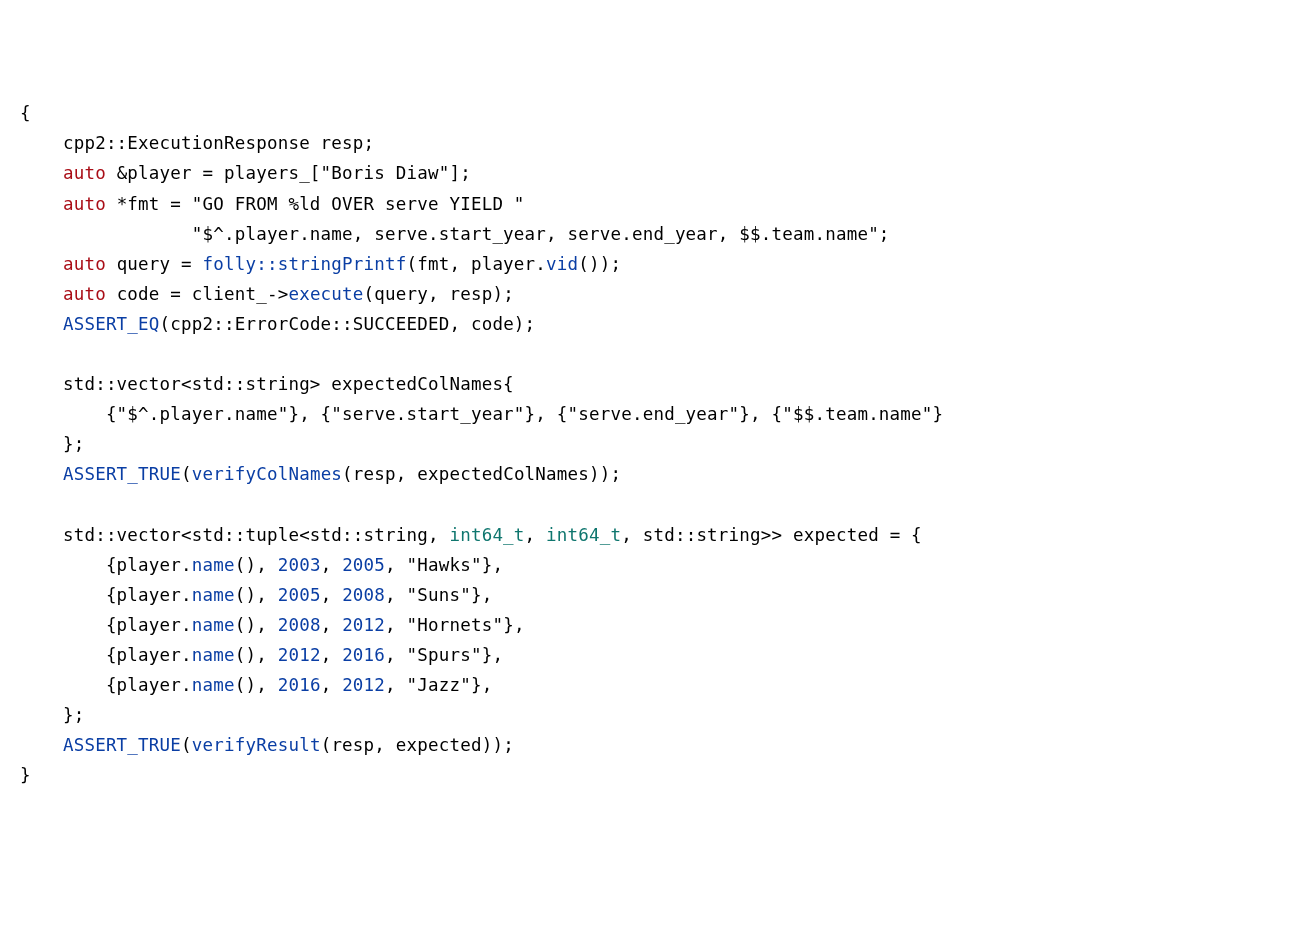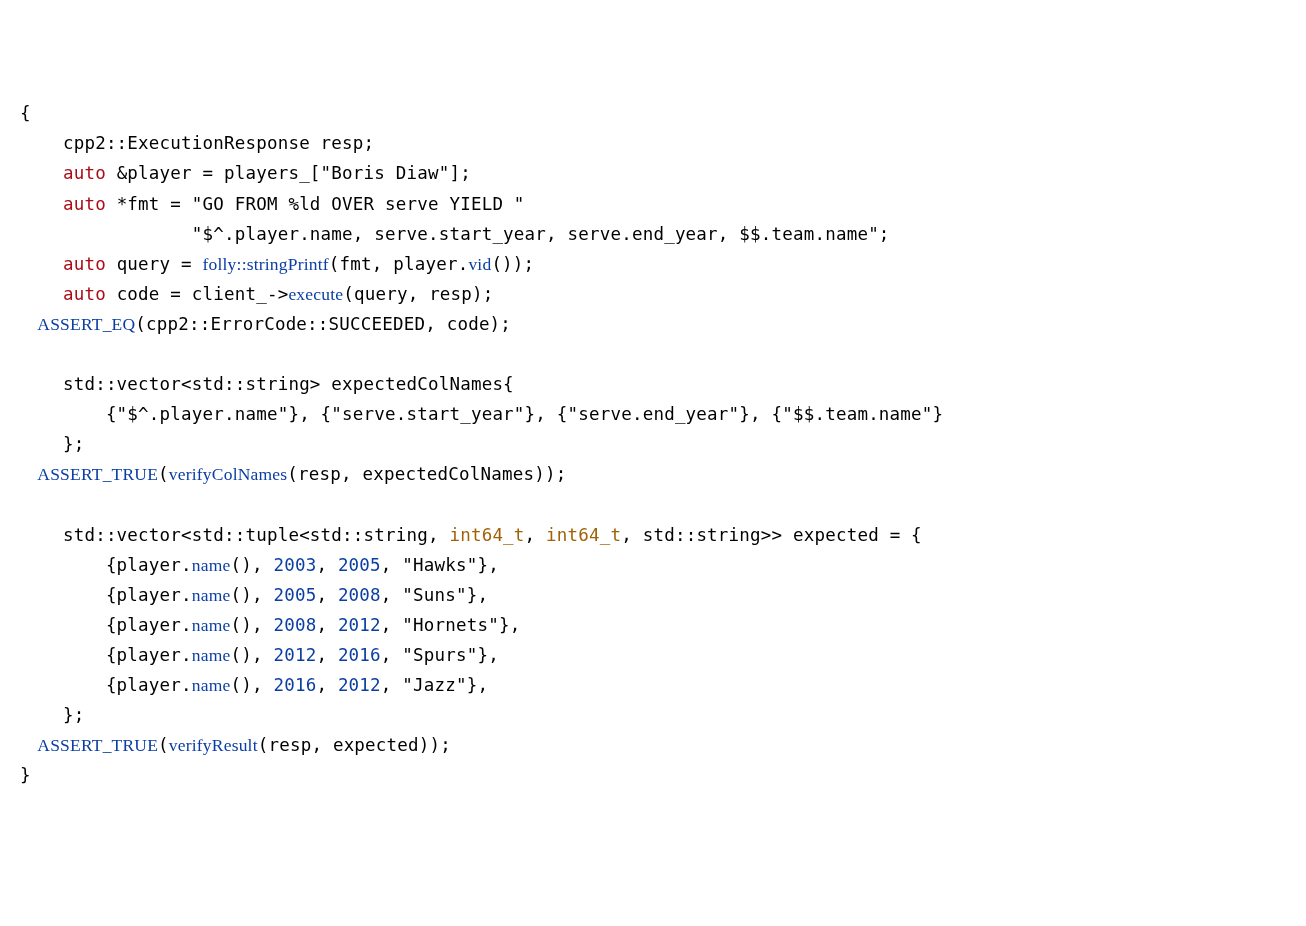--- a/index.html
+++ b/index.html
@@ -7,23 +7,23 @@
     padding: 8px 20px;
     background: #ffffff;
     font-family: "SF Mono", ui-monospace, Menlo, Consolas, monospace;
     font-size: 17.5px;
     line-height: 1.72;
     color: #000000;
     white-space: pre;
     letter-spacing: 0.2px;
   }
   .kw   { color: #a90d16; }   
-  .call { color: #0a3ea4; font-family: Liberation Serif, serif; }   
+  .call { color: #0a3ea4; }   
   .num  { color: #0a3ea4; }   
-  .type { color: #a16207; }
+  .type { color: #0f766e; }
 </style>
 </head>
 <body>
 
 
 <div id="root">{
     cpp2::ExecutionResponse resp;
 <span class="kw">    auto</span> &amp;player = players_["Boris Diaw"];
 <span class="kw">    auto</span> *fmt = "GO FROM %ld OVER serve YIELD "
                 "$^.player.name, serve.start_year, serve.end_year, $$.team.name";

